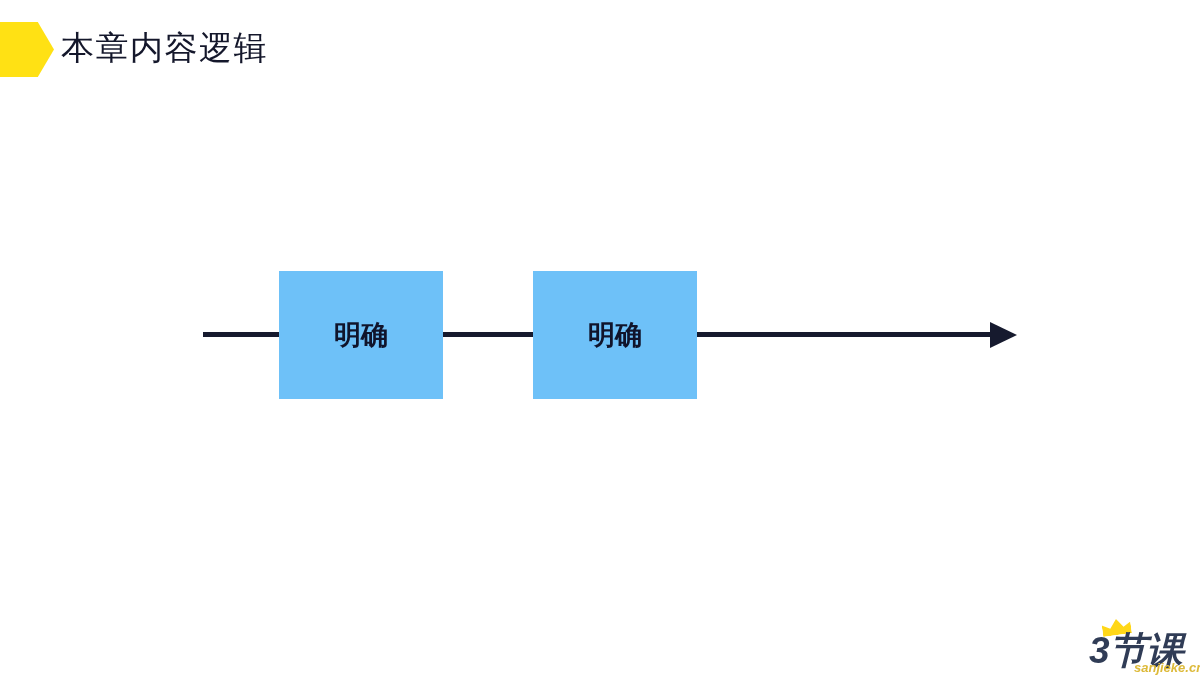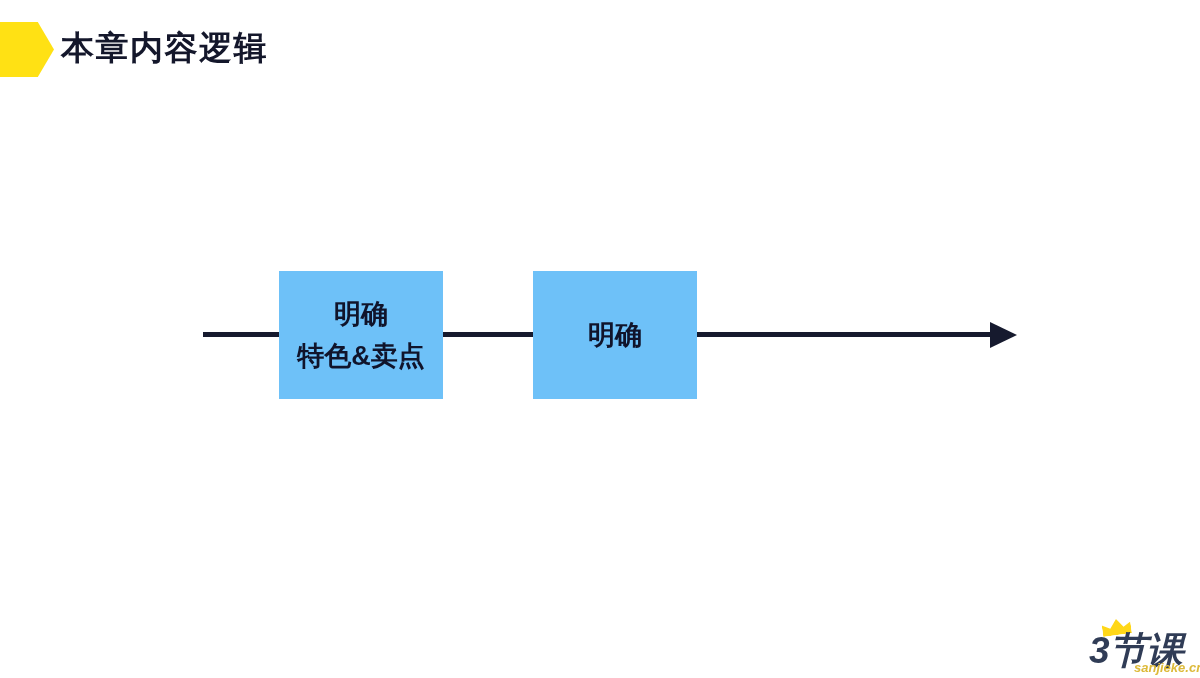--- a/index.html
+++ b/index.html
@@ -17,21 +17,21 @@
     position: absolute;
     left: 0; top: 22px;
     width: 54px; height: 55px;
     background: #FFE114;
     clip-path: polygon(0 0, 70% 0, 100% 50%, 70% 100%, 0 100%);
   }
   .page-title {
     position: absolute;
     left: 61px; top: 26px;
     font-size: 33px;
-    font-weight: 700;
+    font-weight: 400;
     letter-spacing: 1.5px;
     color: #14172B;
     white-space: nowrap;
   }
 
   
   .flow-line {
     position: absolute;
     left: 203px; top: 332px;
     width: 790px; height: 5px;
@@ -111,21 +111,20 @@
 <div class="slide">
 
   <div class="title-flag"></div>
   <div class="page-title">本章内容逻辑</div>
 
   <div class="flow-line"></div>
   <div class="flow-arrowhead"></div>
 
   <div class="flow-box step-1">
     <div class="box-line">明确</div>
-    <div class="box-line">特色&amp;卖点</div>
   </div>
 
   <div class="flow-box step-2">
     <div class="box-line">明确</div>
   </div>
 
 
   <div class="logo">
     <div class="logo-crown"></div>
     <div class="logo-brand">3节课</div>

